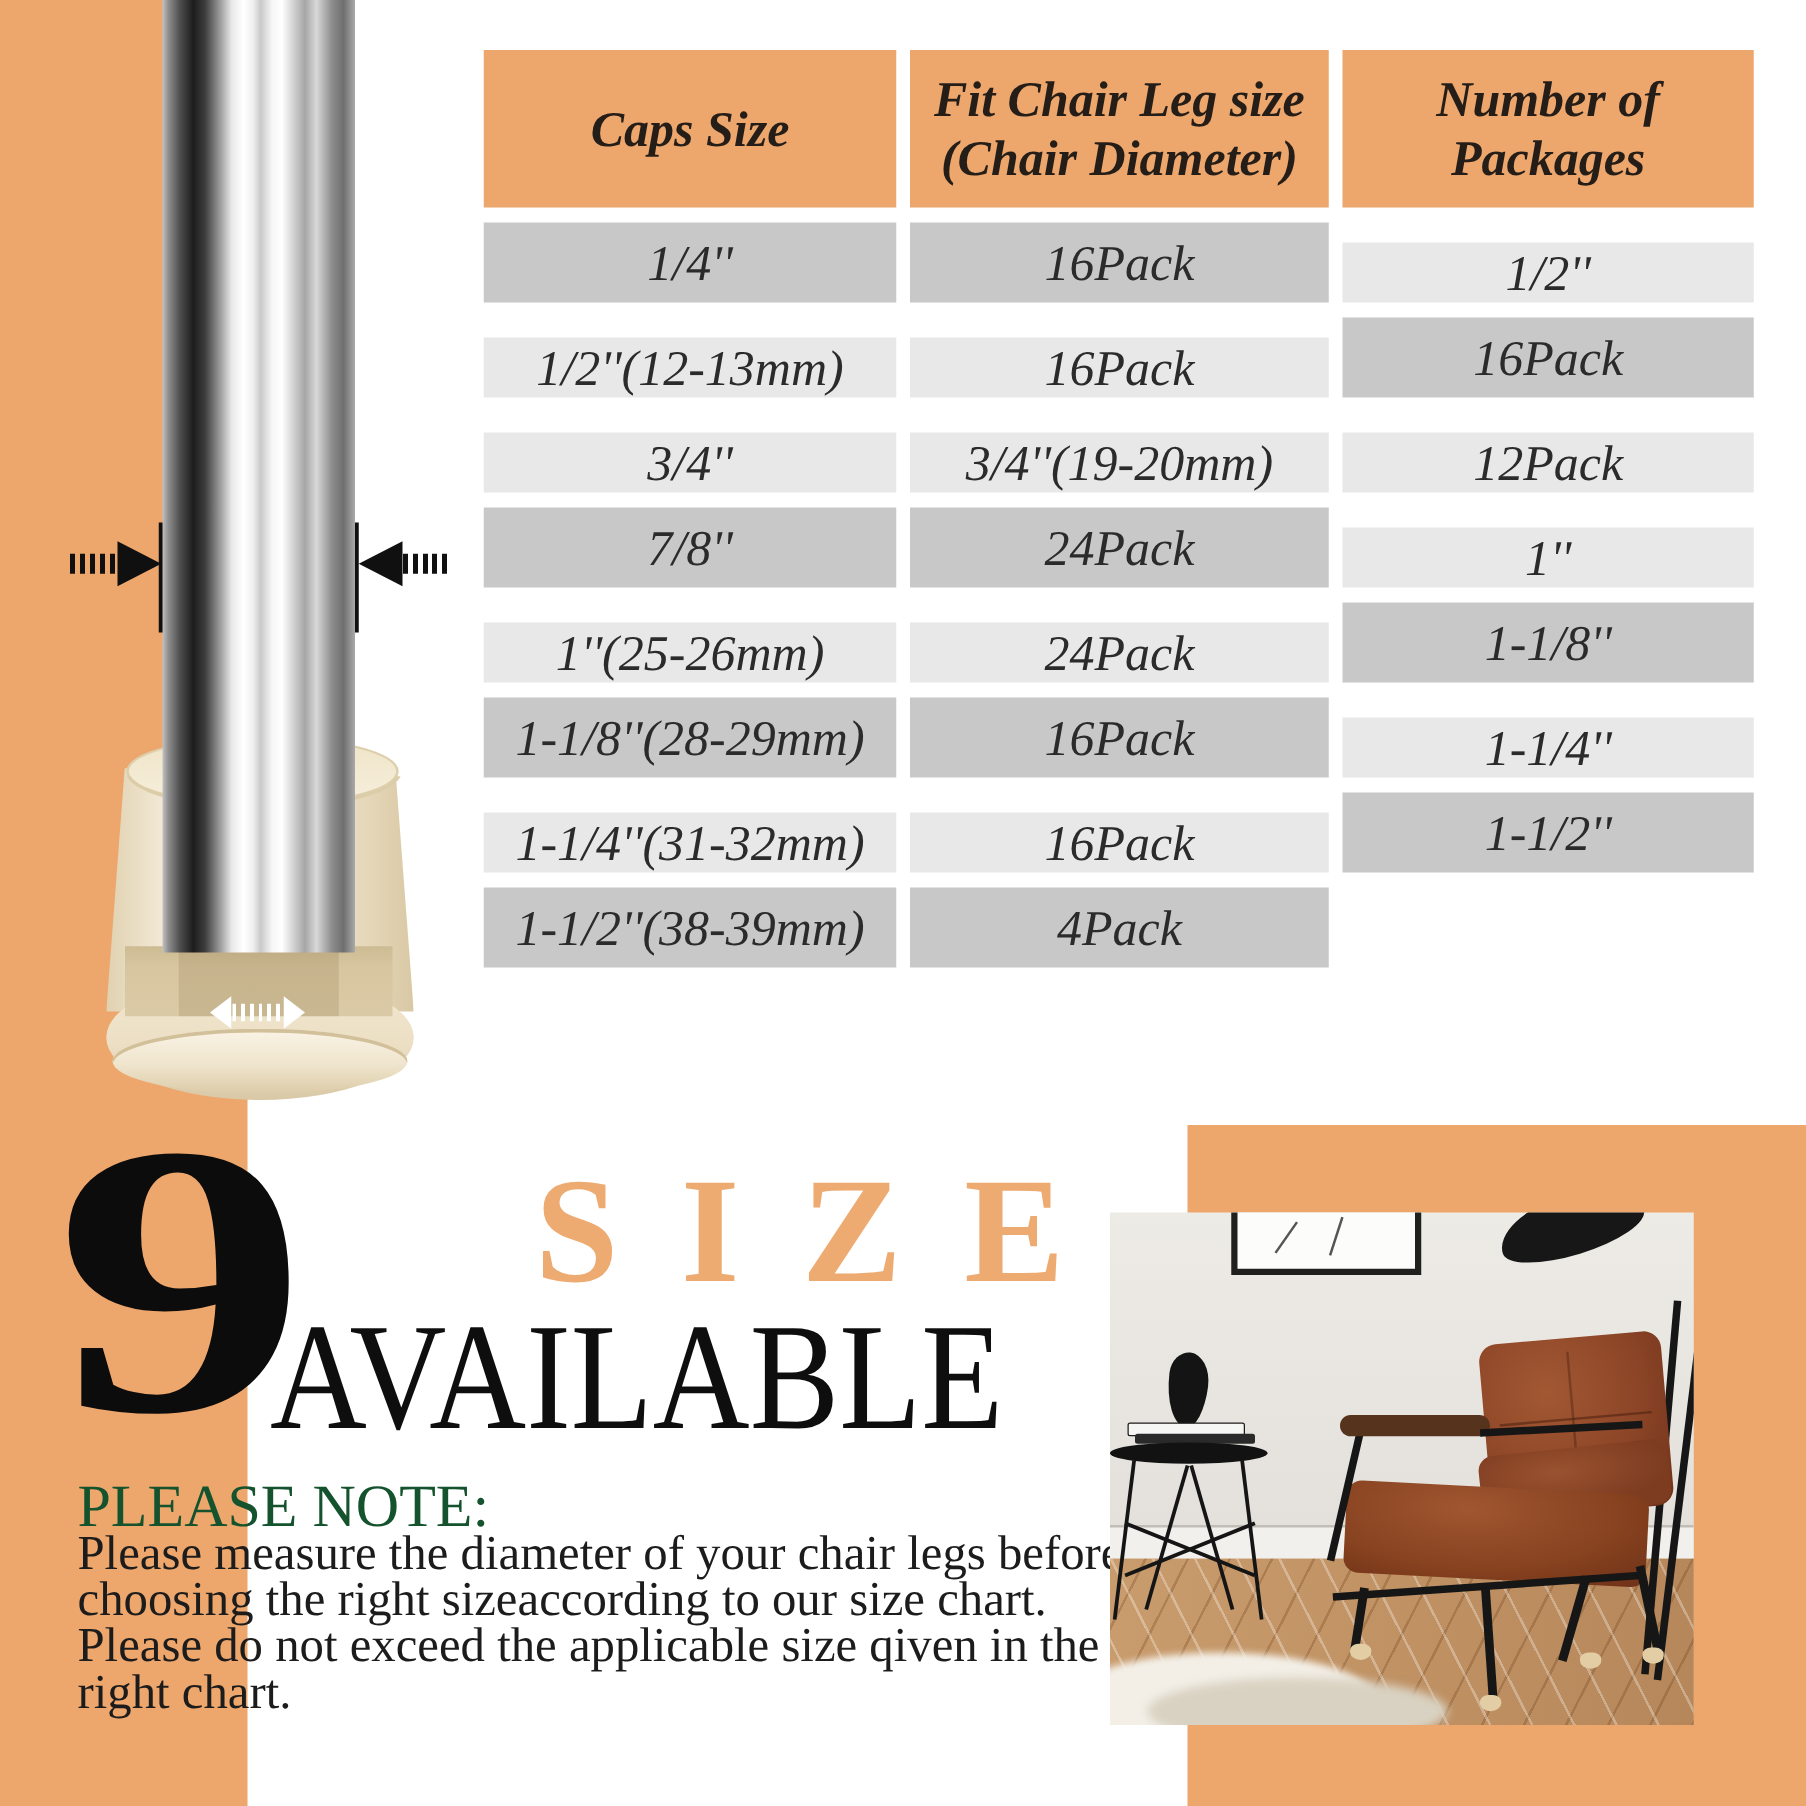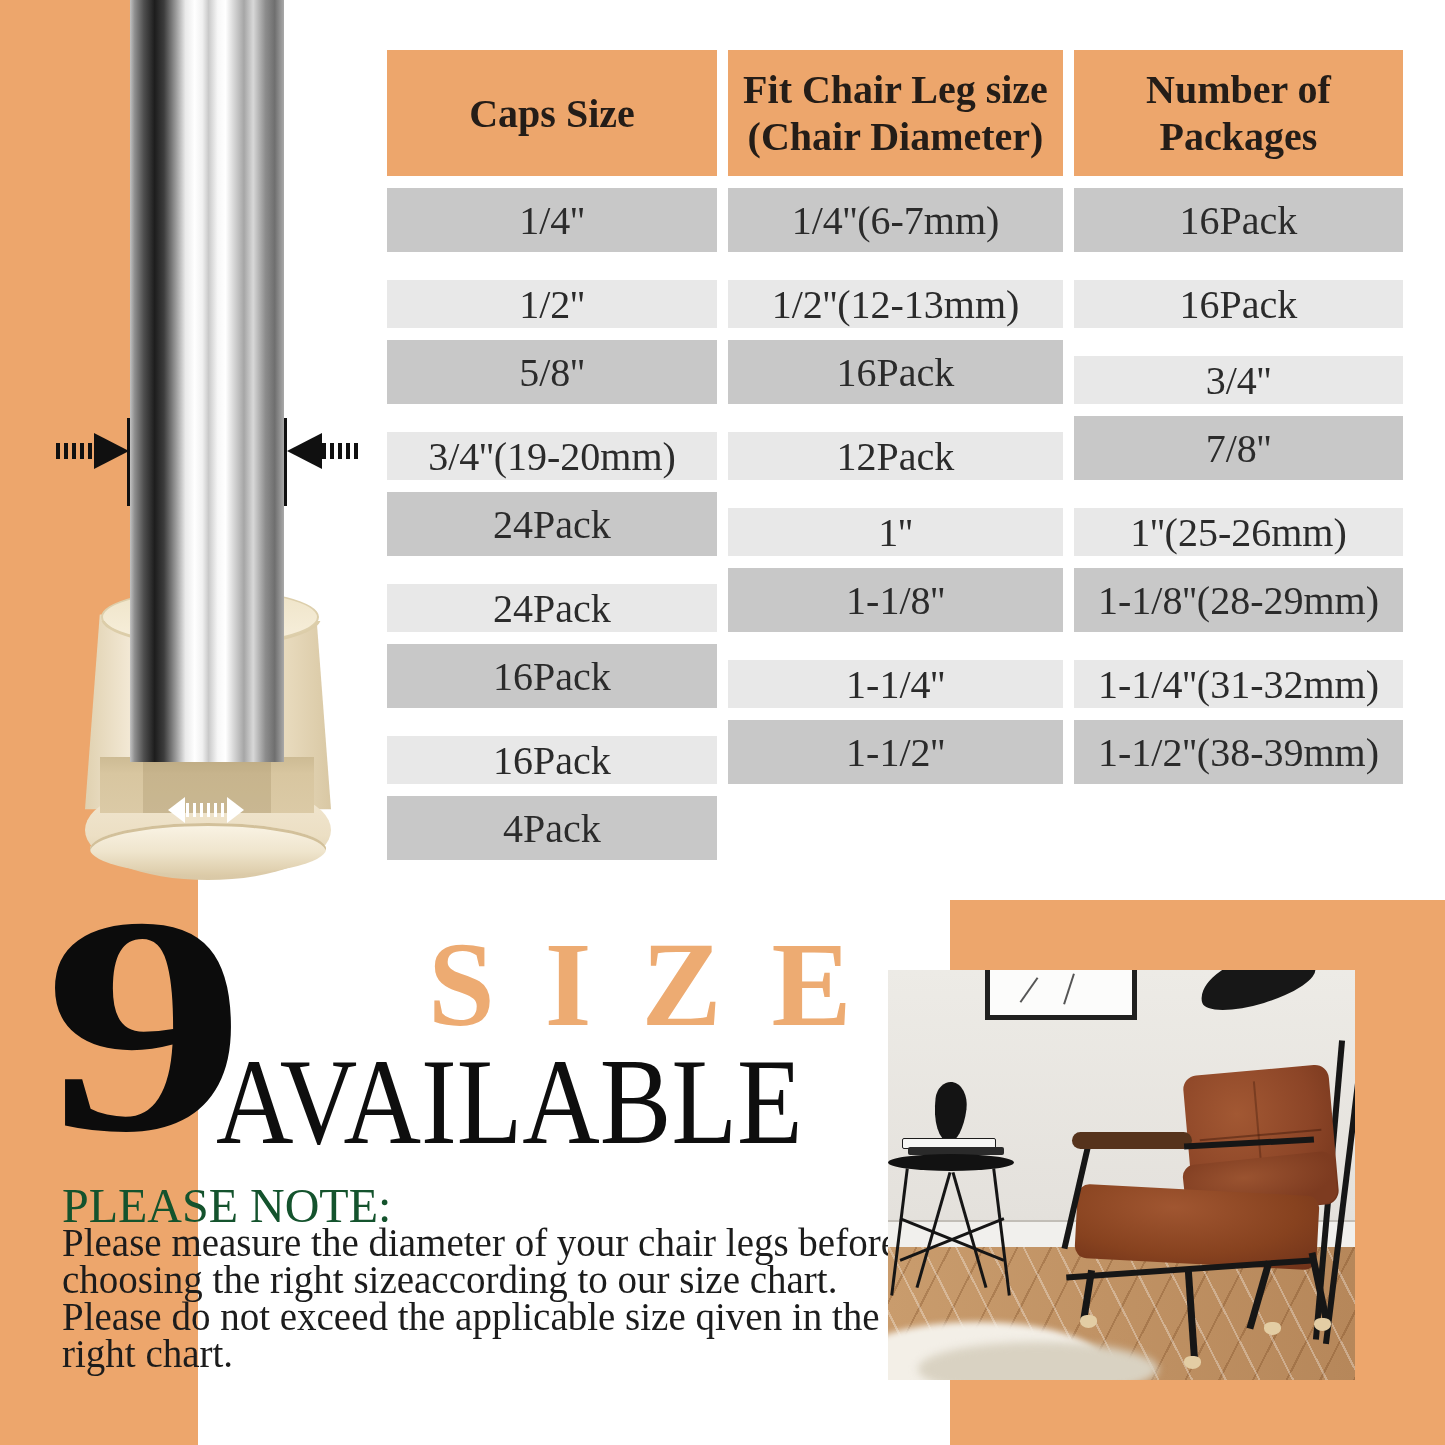--- a/index.html
+++ b/index.html
@@ -47,23 +47,23 @@
   .m-head-l{left:94px;top:433px;width:0;height:0;z-index:5;
     border-top:18px solid transparent;border-bottom:18px solid transparent;border-left:35px solid #101010;}
   .m-tail-l{left:56px;top:443px;width:38px;height:16px;z-index:5;
     background:repeating-linear-gradient(90deg,#101010 0 4px,rgba(0,0,0,0) 4px 8px);}
   .m-head-r{left:287px;top:433px;width:0;height:0;z-index:5;
     border-top:18px solid transparent;border-bottom:18px solid transparent;border-right:35px solid #101010;}
   .m-tail-r{left:322px;top:443px;width:38px;height:16px;z-index:5;
     background:repeating-linear-gradient(90deg,#101010 0 4px,rgba(0,0,0,0) 4px 8px);}
 
   
-  .size-table{left:387px;top:50px;display:grid;z-index:2;
+  .size-table{left:387px;top:40px;display:grid;z-index:2;
     grid-template-columns:330px 335px 329px;grid-auto-rows:64px;
-    grid-template-rows:126px;column-gap:11px;row-gap:12px;}
+    grid-template-rows:126px;column-gap:11px;row-gap:12px;font-style:italic;}
   .th{background:#eda66c;display:flex;flex-direction:column;align-items:center;justify-content:center;
     font-weight:bold;font-size:40px;line-height:47px;color:#241d18;text-align:center;}
   .td{display:flex;align-items:center;justify-content:center;font-size:40px;color:#2b2b2b;}
   .td.dark{background:#c8c8c8;}
   .td.light{background:#e8e8e8;margin-top:16px;}
 
   
   .big-nine{left:44px;top:870px;font-size:310px;line-height:1;font-weight:bold;color:#0c0c0c;
     transform:scaleX(1.3);transform-origin:left top;z-index:2;}
   .word-size{left:380px;top:925px;font-size:120px;line-height:1;font-weight:bold;color:#edab72;
@@ -150,26 +150,24 @@
       </div>
       <div class="th">
         <div>Fit Chair Leg size</div>
         <div>(Chair Diameter)</div>
       </div>
       <div class="th">
         <div>Number of</div>
         <div>Packages</div>
       </div>
       <div class="td dark">1/4''</div>
-      <div class="td dark">1/4''(6-7mm)</div>
       <div class="td dark">16Pack</div>
       <div class="td light">1/2''</div>
       <div class="td light">1/2''(12-13mm)</div>
       <div class="td light">16Pack</div>
-      <div class="td dark">5/8''</div>
       <div class="td dark">16Pack</div>
       <div class="td light">3/4''</div>
       <div class="td light">3/4''(19-20mm)</div>
       <div class="td light">12Pack</div>
       <div class="td dark">7/8''</div>
       <div class="td dark">24Pack</div>
       <div class="td light">1''</div>
       <div class="td light">1''(25-26mm)</div>
       <div class="td light">24Pack</div>
       <div class="td dark">1-1/8''</div>

